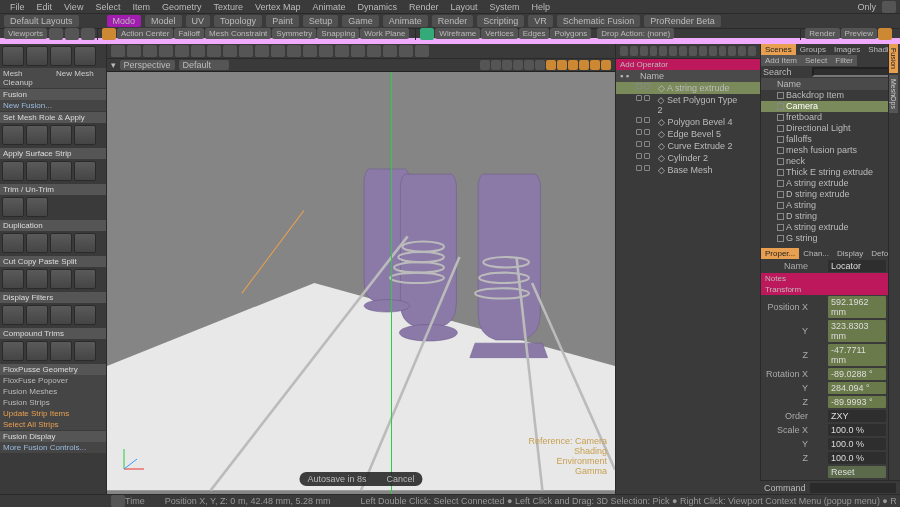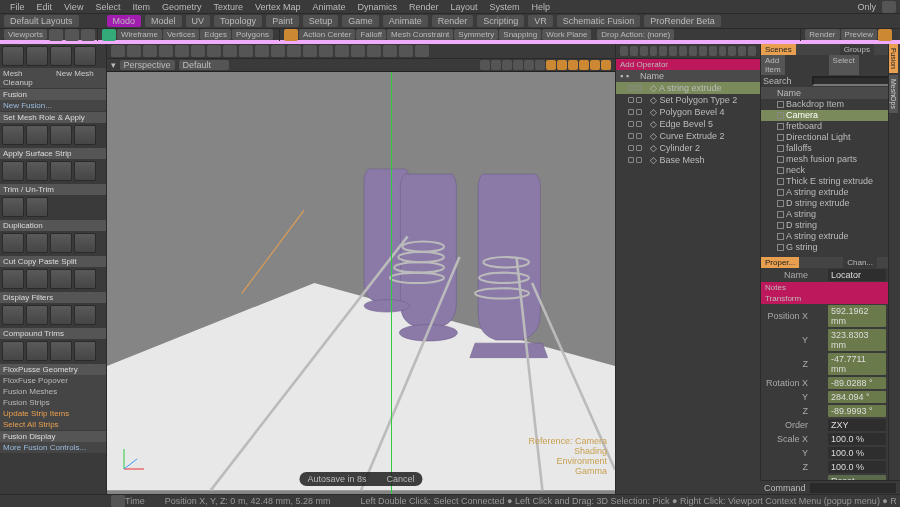--- a/index.html
+++ b/index.html
@@ -2,51 +2,51 @@
 <html><head>
 <meta charset="utf-8">
 <style>
 * { margin: 0; padding: 0; box-sizing: border-box; font-family: Arial, sans-serif; font-size: 9px; user-select: none; }
 body { background: #414141; color: #bbb; width: 900px; height: 507px; overflow: hidden; position: relative; }
 .menubar { height: 14px; background: #3a3a3a; display: flex; align-items: center; padding: 0 4px; border-bottom: 1px solid #2a2a2a; }
 .menubar span { padding: 0 6px; cursor: default; }
 .layoutbar { height: 15px; background: #3a3a3a; display: flex; align-items: center; padding: 0 4px; border-bottom: 1px solid #2a2a2a; gap: 4px; }
 .layoutbar .tab { background: #505050; padding: 1px 6px; border-radius: 2px; }
 .layoutbar .tab.active { background: #a21caf; }
-.toolbar { height: 15px; background: #3a3a3a; display: flex; align-items: center; padding: 0 4px; gap: 2px; border-bottom: 4px solid #f0abfc; }
+.toolbar { height: 15px; background: #3a3a3a; display: flex; align-items: center; padding: 0 4px; gap: 2px; border-bottom: 6px solid #f0abfc; }
 .tb-btn { width: 14px; height: 12px; background: #555; border-radius: 2px; }
 .tb-group { display: flex; gap: 1px; padding: 0 4px; border-left: 1px solid #2a2a2a; align-items: center; }
 .tb-label { background: #555; padding: 1px 4px; border-radius: 2px; font-size: 8px; }
 .main { display: flex; height: 450px; }
 .left-panel { width: 107px; background: #3a3a3a; border-right: 1px solid #2a2a2a; overflow: hidden; }
 .tool-row { display: flex; gap: 2px; padding: 2px; }
 .tool-tile { width: 22px; height: 20px; background: linear-gradient(#5a5a5a,#454545); border-radius: 2px; border: 1px solid #2a2a2a; }
 .tool-label { background: #4a4a4a; padding: 1px 3px; font-size: 8px; color: #ccc; }
 .section-hdr { background: #555; padding: 1px 3px; font-size: 8px; color: #ddd; margin-top: 1px; }
 .section-item { background: #454545; padding: 1px 3px; font-size: 8px; color: #bbb; }
 .section-item.orange { color: #e8a050; }
 .center { flex: 1; background: #444; position: relative; display: flex; flex-direction: column; }
 .center-tb { height: 15px; background: #3a3a3a; display: flex; align-items: center; gap: 2px; padding: 0 4px; border-bottom: 1px solid #2a2a2a; }
 .viewport-hdr { height: 13px; background: #3a3a3a; display: flex; align-items: center; padding: 0 4px; gap: 4px; border-bottom: 1px solid #222; }
 .vp-sel { background: #555; padding: 0 4px; border-radius: 2px; min-width: 50px; }
 .viewport { flex: 1; background: #858585; position: relative; overflow: hidden; }
 .mid-panel { width: 145px; background: #3a3a3a; border-left: 1px solid #2a2a2a; }
 .panel-hdr { background: #be185d; padding: 1px 4px; font-size: 8px; }
-.tree-item { display: flex; align-items: center; padding: 1px 12px; gap: 2px; font-size: 8px; }
+.tree-item { display: flex; padding: 1px 20px; gap: 2px; font-size: 8px; }
 .tree-item .dot { width: 6px; height: 6px; border: 1px solid #888; border-radius: 1px; }
 .tree-item.sel { background: #7a8a5a; }
 .right-panel { width: 140px; background: #3a3a3a; border-left: 1px solid #2a2a2a; display: flex; }
 .right-content { flex: 1; overflow: hidden; }
 .rtab-strip { width: 12px; background: #3a3a3a; border-left: 1px solid #2a2a2a; }
 .rtab { writing-mode: vertical-rl; font-size: 7px; padding: 4px 1px; background: #e8a050; color: #222; }
 .prop-row { display: flex; align-items: center; padding: 1px 2px; gap: 20px; font-size: 8px; }
 .prop-lbl { width: 45px; text-align: right; color: #aaa; }
 .prop-val { flex: 1; background: #2e2e2e; padding: 1px 3px; color: #ddd; border-radius: 1px; }
 .prop-val.hl { background: #6a7a4a; }
-.tabs-row { display: flex; background: #444; gap: 44px; }
+.tabs-row { display: flex; background: #444; }
 .tabs-row span { padding: 1px 4px; font-size: 8px; background: #3a3a3a; }
 .tabs-row span.active { background: #e8a050; color: #222; }
 .statusbar { position: absolute; bottom: 0; left: 0; right: 0; height: 13px; background: #3a3a3a; display: flex; align-items: center; padding: 0 4px; font-size: 8px; color: #999; border-top: 1px solid #2a2a2a; }
 .autosave { position: absolute; bottom: 8px; left: 50%; transform: translateX(-50%); background: rgba(30,30,30,0.85); padding: 2px 8px; border-radius: 8px; display: flex; gap: 20px; font-size: 8px; }
 .cmd-row { position: absolute; bottom: 13px; right: 0; width: 140px; height: 14px; background: #3a3a3a; display: flex; align-items: center; padding: 0 4px; gap: 4px; font-size: 8px; border-top: 1px solid #2a2a2a; }
 .cmd-input { flex: 1; background: #2a2a2a; height: 10px; }
 .axis-gizmo { position: absolute; bottom: 20px; left: 12px; width: 30px; height: 30px; }
 .line-v { position: absolute; top: 0; left: 56%; width: 1px; height: 100%; background: #2ecc40; }
 .hud { position: absolute; right: 8px; bottom: 18px; font-size: 8px; color: #c8a050; text-align: right; line-height: 10px; }
 .item-tree { font-size: 8px; }
@@ -93,34 +93,34 @@
     <span class="tab">Schematic Fusion</span>
     <span class="tab">ProRender Beta</span>
 </div>
 
 <div class="toolbar">
   <span class="tb-label">Viewports</span>
   <span class="tb-btn"></span>
   <span class="tb-btn"></span>
   <span class="tb-btn"></span>
   <div class="tb-group">
-    <span class="tb-btn" style="background:#3a7"></span>
-    <span class="tb-label">Wireframe</span>
-    <span class="tb-label">Vertices</span>
-    <span class="tb-label">Edges</span>
-    <span class="tb-label">Polygons</span>
-  </div>
-  <div class="tb-group">
     <span class="tb-btn" style="background:#c83"></span>
     <span class="tb-label">Action Center</span>
     <span class="tb-label">Falloff</span>
     <span class="tb-label">Mesh Constraint</span>
     <span class="tb-label">Symmetry</span>
     <span class="tb-label">Snapping</span>
     <span class="tb-label">Work Plane</span>
+  </div>
+  <div class="tb-group">
+    <span class="tb-btn" style="background:#3a7"></span>
+    <span class="tb-label">Wireframe</span>
+    <span class="tb-label">Vertices</span>
+    <span class="tb-label">Edges</span>
+    <span class="tb-label">Polygons</span>
   </div>
   <span class="tb-label">Drop Action: (none)</span>
   <div class="tb-group" style="margin-left:auto">
     <span class="tb-label">Render</span>
     <span class="tb-label">Preview</span>
     <span class="tb-btn" style="background:#c83"></span>
   </div>
 </div>
 
 <div class="main">

